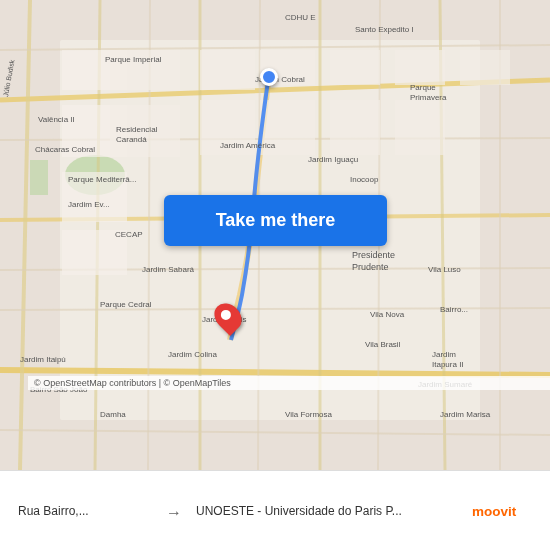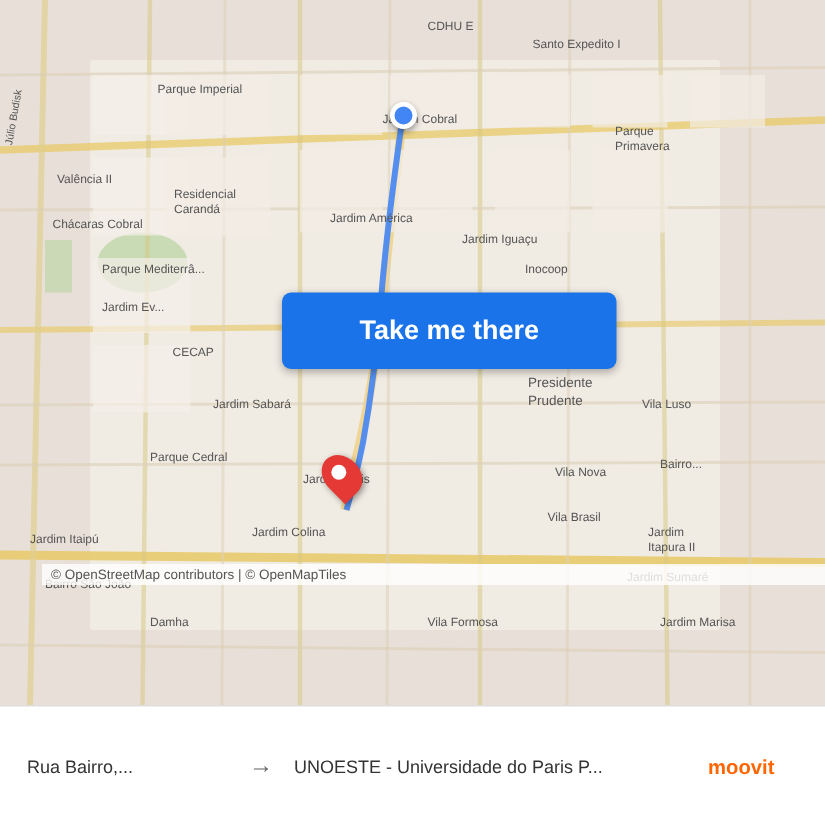--- a/index.html
+++ b/index.html
@@ -31,21 +31,20 @@
       color: white;
       border: none;
       border-radius: 6px;
       font-size: 18px;
       font-weight: bold;
       cursor: pointer;
       display: flex;
       align-items: center;
       justify-content: center;
       box-shadow: 0 2px 6px rgba(0,0,0,0.3);
-      margin-left: 24px;
     }
 
     
     .marker-origin {
       position: absolute;
       width: 18px;
       height: 18px;
       background: #4285f4;
       border: 3px solid white;
       border-radius: 50%;

